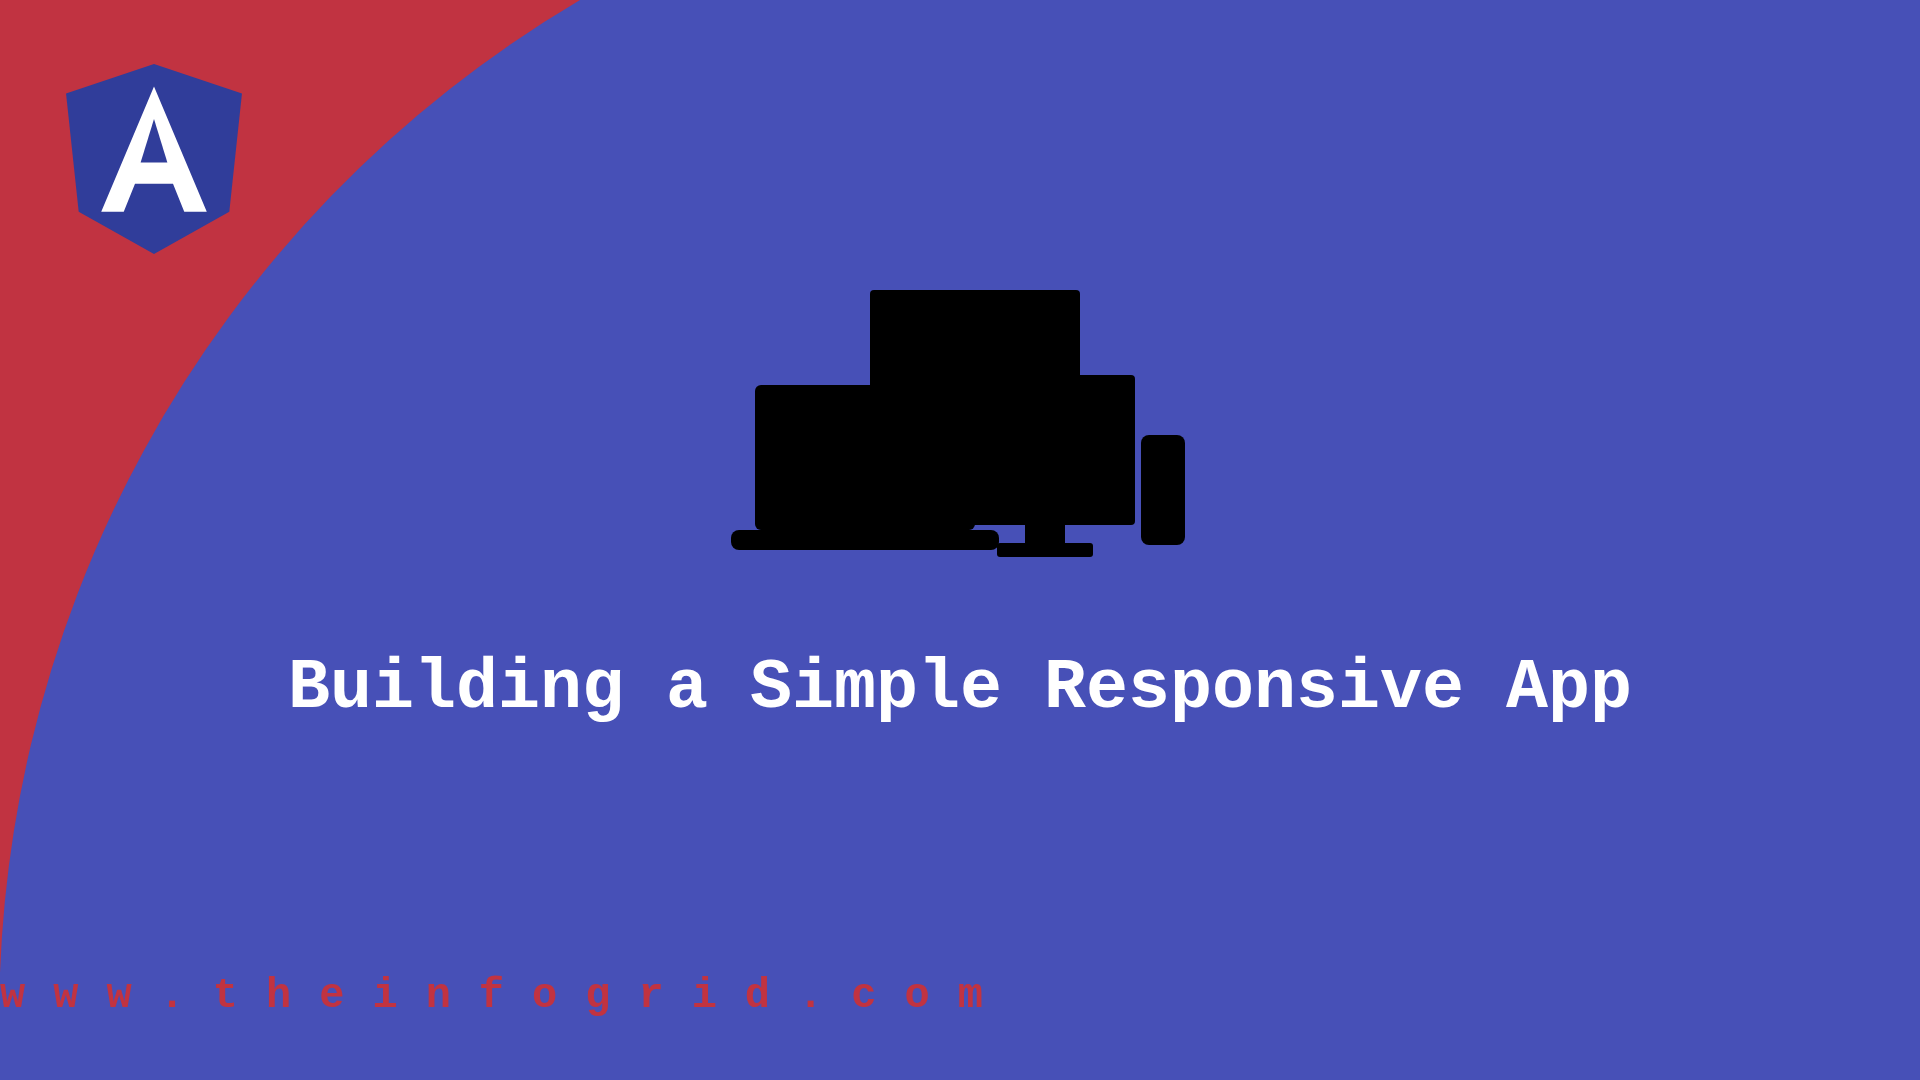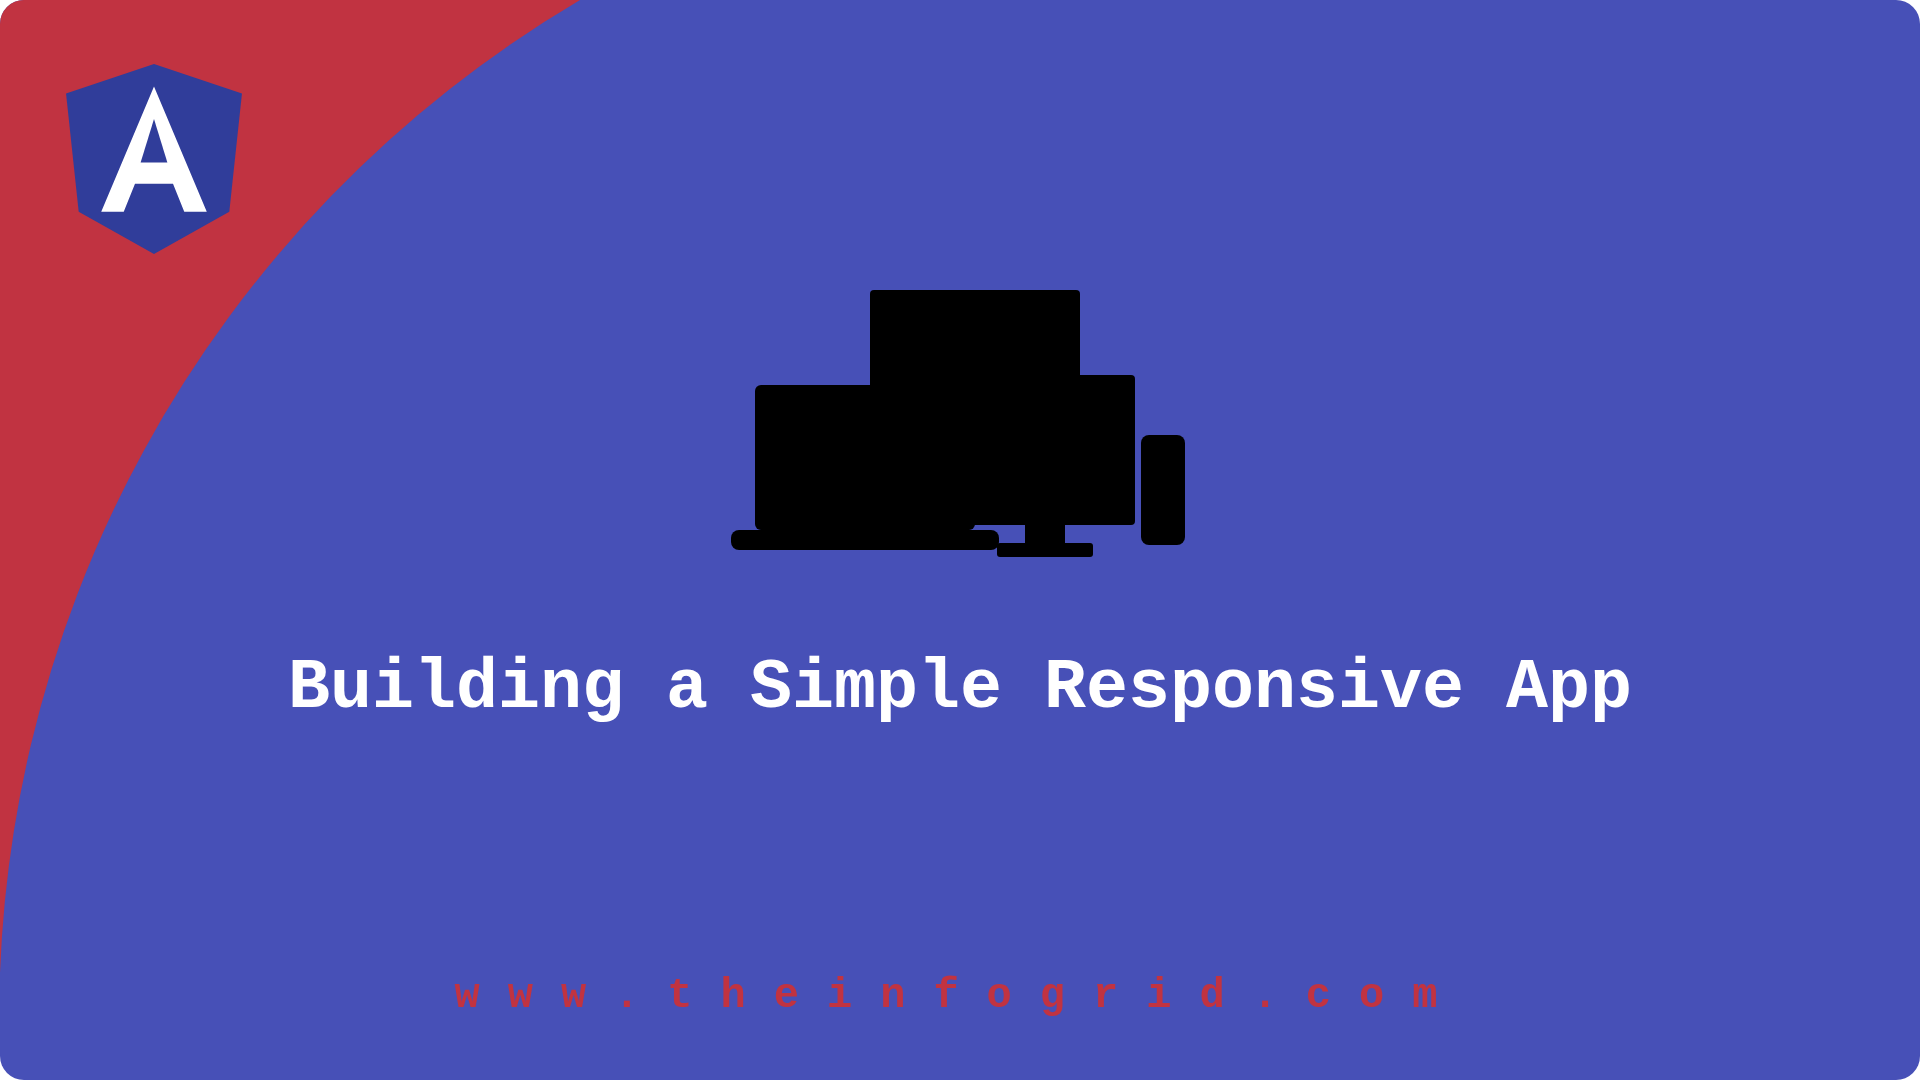--- a/index.html
+++ b/index.html
@@ -9,21 +9,20 @@
       overflow: hidden;
       font-family: "Courier New", Courier, monospace;
       position: relative;
     }
     .canvas {
       position: relative;
       width: 1920px;
       height: 1080px;
       background: #4750b7;
       overflow: hidden;
-      border-radius: 24px;
     }
     .red-arc {
       position: absolute;
       top: 0;
       left: 0;
       width: 1920px;
       height: 1080px;
       pointer-events: none;
     }
     .angular-logo {
@@ -51,21 +50,20 @@
       font-weight: bold;
       font-size: 70px;
       line-height: 1.4;
       font-family: "Courier New", Courier, monospace;
     }
     .footer-url {
       position: absolute;
       bottom: 60px;
       left: 0;
       width: 100%;
-      text-align: center;
       color: #c13341;
       font-weight: bold;
       font-size: 42px;
       letter-spacing: 28px;
       font-family: "Courier New", Courier, monospace;
     }
   </style>
 </head>
 <body>
 

